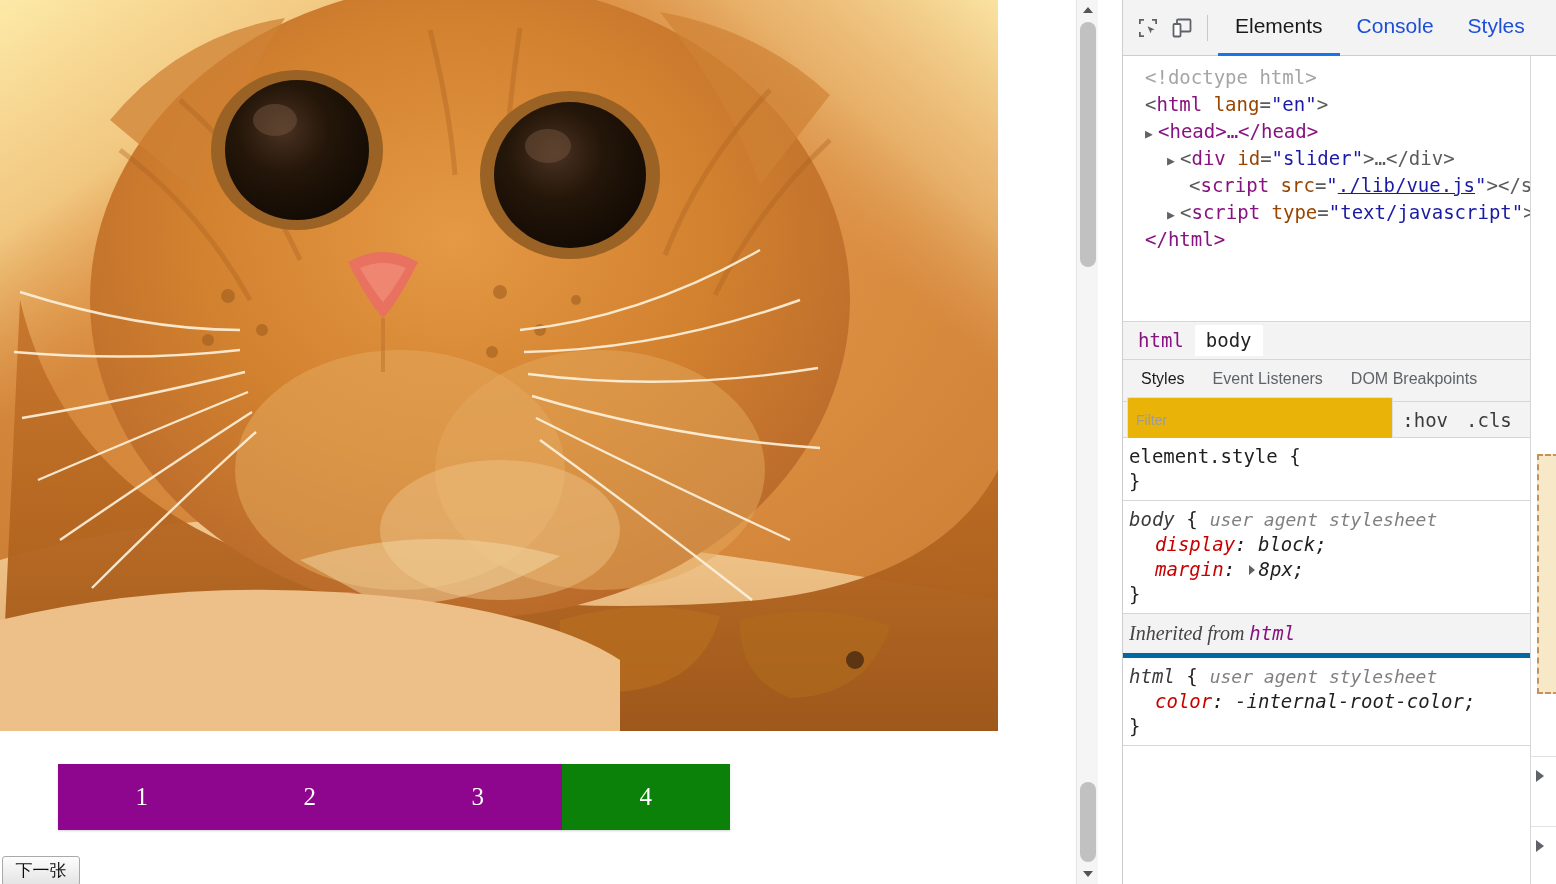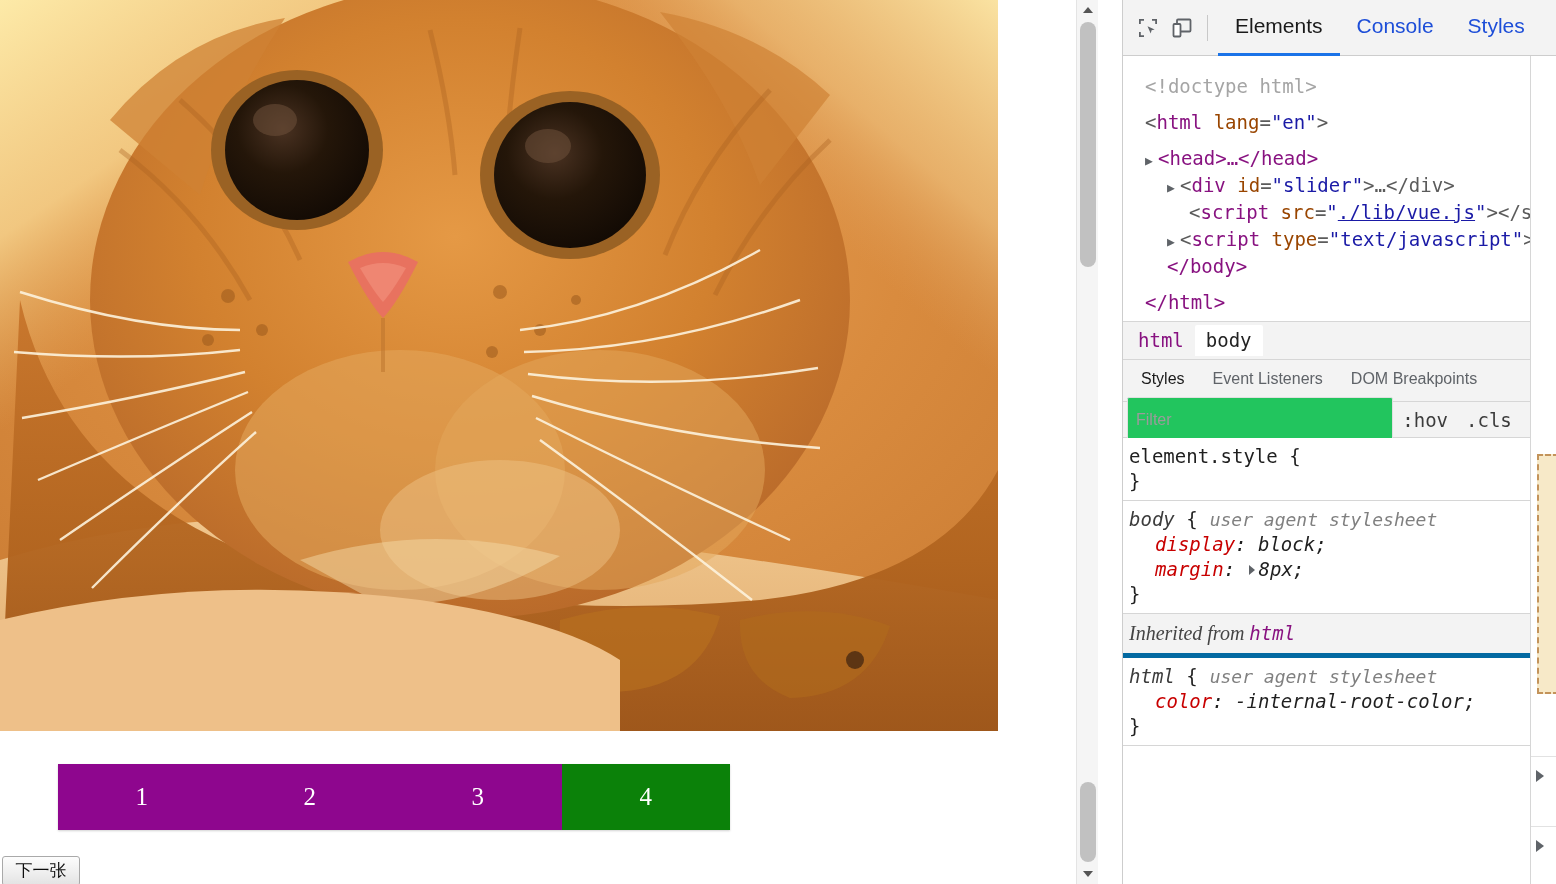--- a/index.html
+++ b/index.html
@@ -187,21 +187,21 @@
   }
   .dom-row { padding-left: 12px; position: relative; height: 27px; }
   .dom-row.selected { background: #e8e8e8; }
   .dom-row .ellipsis { color: #8a8a8a; margin-right: 3px; }
   .tw {
     display: inline-block;
     width: 13px;
     color: #5f6368;
     font-size: 13px;
   }
-  .ind1 { padding-left: 22px; margin-top: 9px; }
+  .ind1 { padding-left: 22px; }
   .ind2 { padding-left: 44px; }
   .ind3 { padding-left: 66px; }
   .c-doctype { color: #a5a5a5; }
   .c-tag { color: #881280; }
   .c-punct { color: #5b5b5b; }
   .c-attr { color: #994500; }
   .c-val { color: #1a1aa6; }
   .c-link { color: #1a1aa6; text-decoration: underline; cursor: pointer; }
   .c-dollar { color: #3a3a3a; font-style: italic; }
   .guide {
@@ -260,25 +260,25 @@
     align-items: center;
     height: 36px;
     background: #f3f3f3;
     border-bottom: 1px solid #d6d6d6;
     padding: 0 4px;
     gap: 0;
   }
   .filter-input {
     flex: 1;
     height: 45px;
-    background: #22c55e;
+    background: #eab308;
     border: 1px solid #e0e0e0;
     border-radius: 2px;
     padding: 0 8px;
-    font-size: 16px;
+    font-size: 14px;
     color: #333;
     font-family: "Liberation Sans", sans-serif;
     outline: none;
   }
   .filter-input::placeholder { color: #9b9b9b; }
   .fchip {
     font-family: "DejaVu Sans Mono", monospace;
     font-size: 19px;
     color: #3c3c3c;
     padding: 0 9px;
@@ -578,23 +578,20 @@
       <div class="dom-row ind3">
         <span class="c-punct">&lt;</span><span class="c-tag">script</span>
         <span class="c-attr">src</span><span class="c-punct">=</span><span class="c-val">"</span><span class="c-link">./lib/vue.js</span><span class="c-val">"</span><span class="c-punct">&gt;&lt;/scri</span>
       </div>
 
       <div class="dom-row ind2">
         <span class="tw">▶</span><span class="c-punct">&lt;</span><span class="c-tag">script</span>
         <span class="c-attr">type</span><span class="c-punct">=</span><span class="c-val">"text/javascript"</span><span class="c-punct">&gt;…&lt;</span>
       </div>
 
-      <div class="dom-row ind2">
-        <span class="c-tag">&lt;/body&gt;</span>
-      </div>
 
       <div class="dom-row ind1">
         <span class="c-tag">&lt;/html&gt;</span>
       </div>
     </div>
 
     <div class="breadcrumb">
       <div class="crumb">html</div>
       <div class="crumb active">body</div>
     </div>

